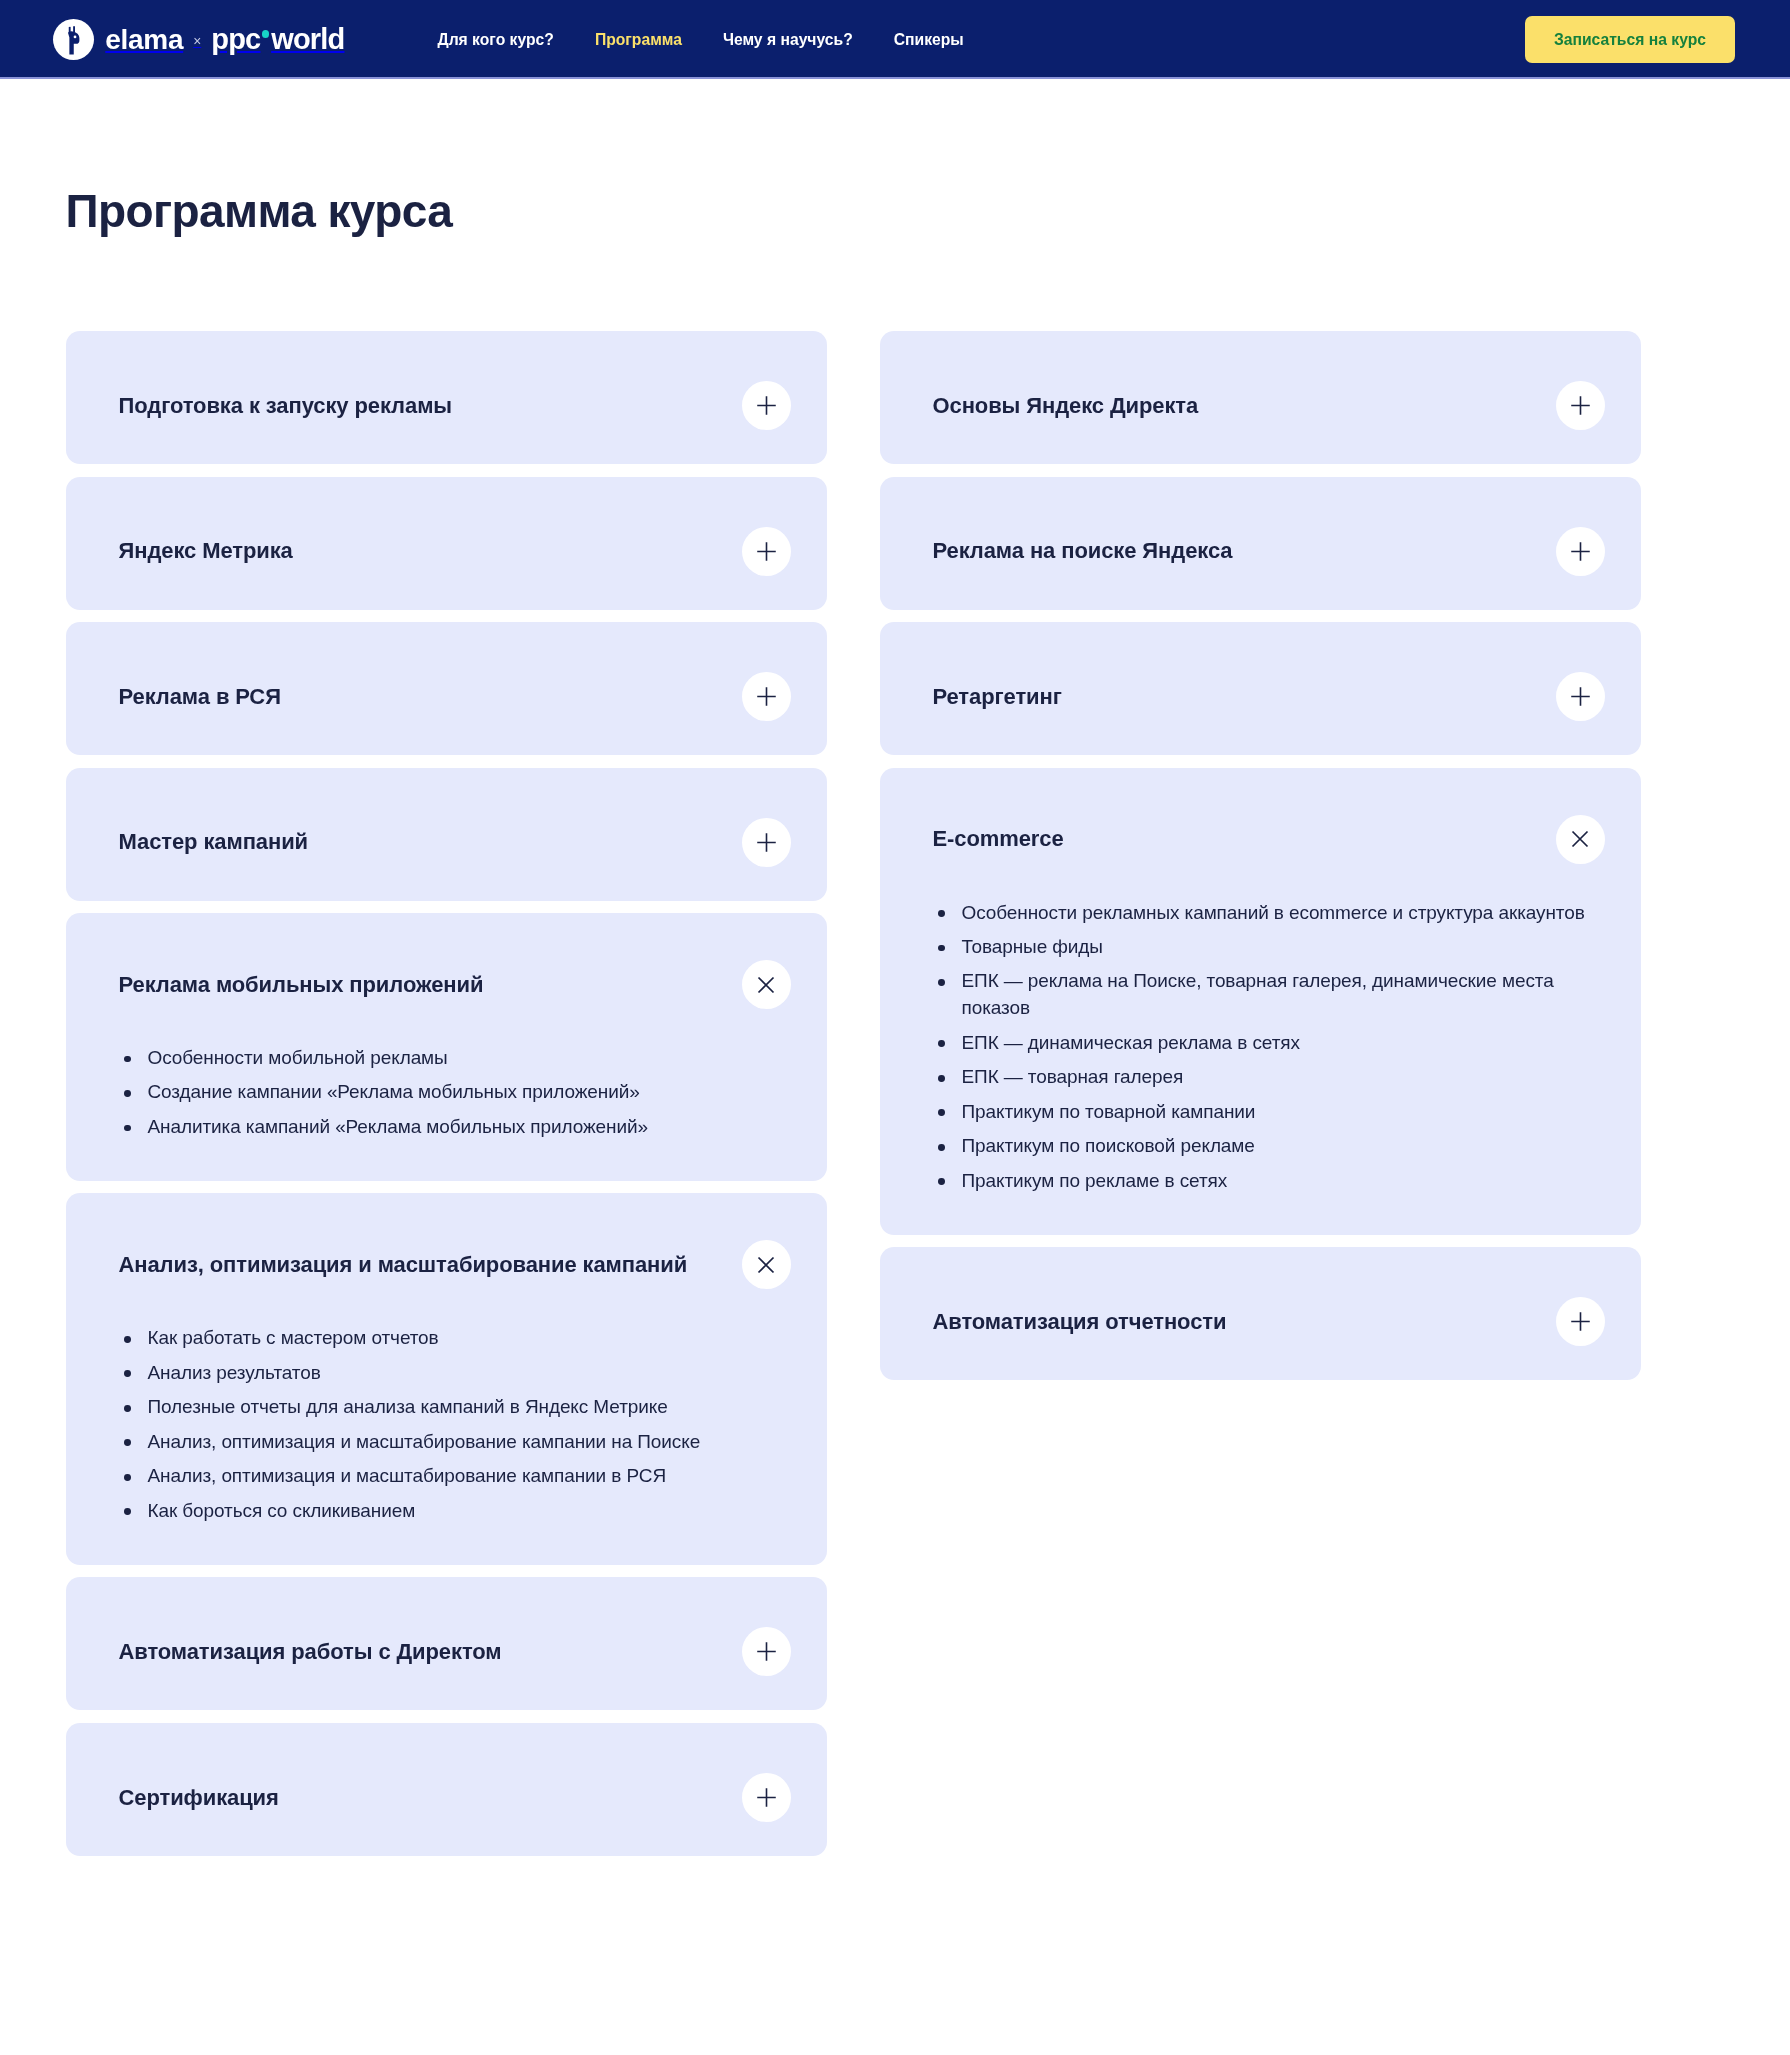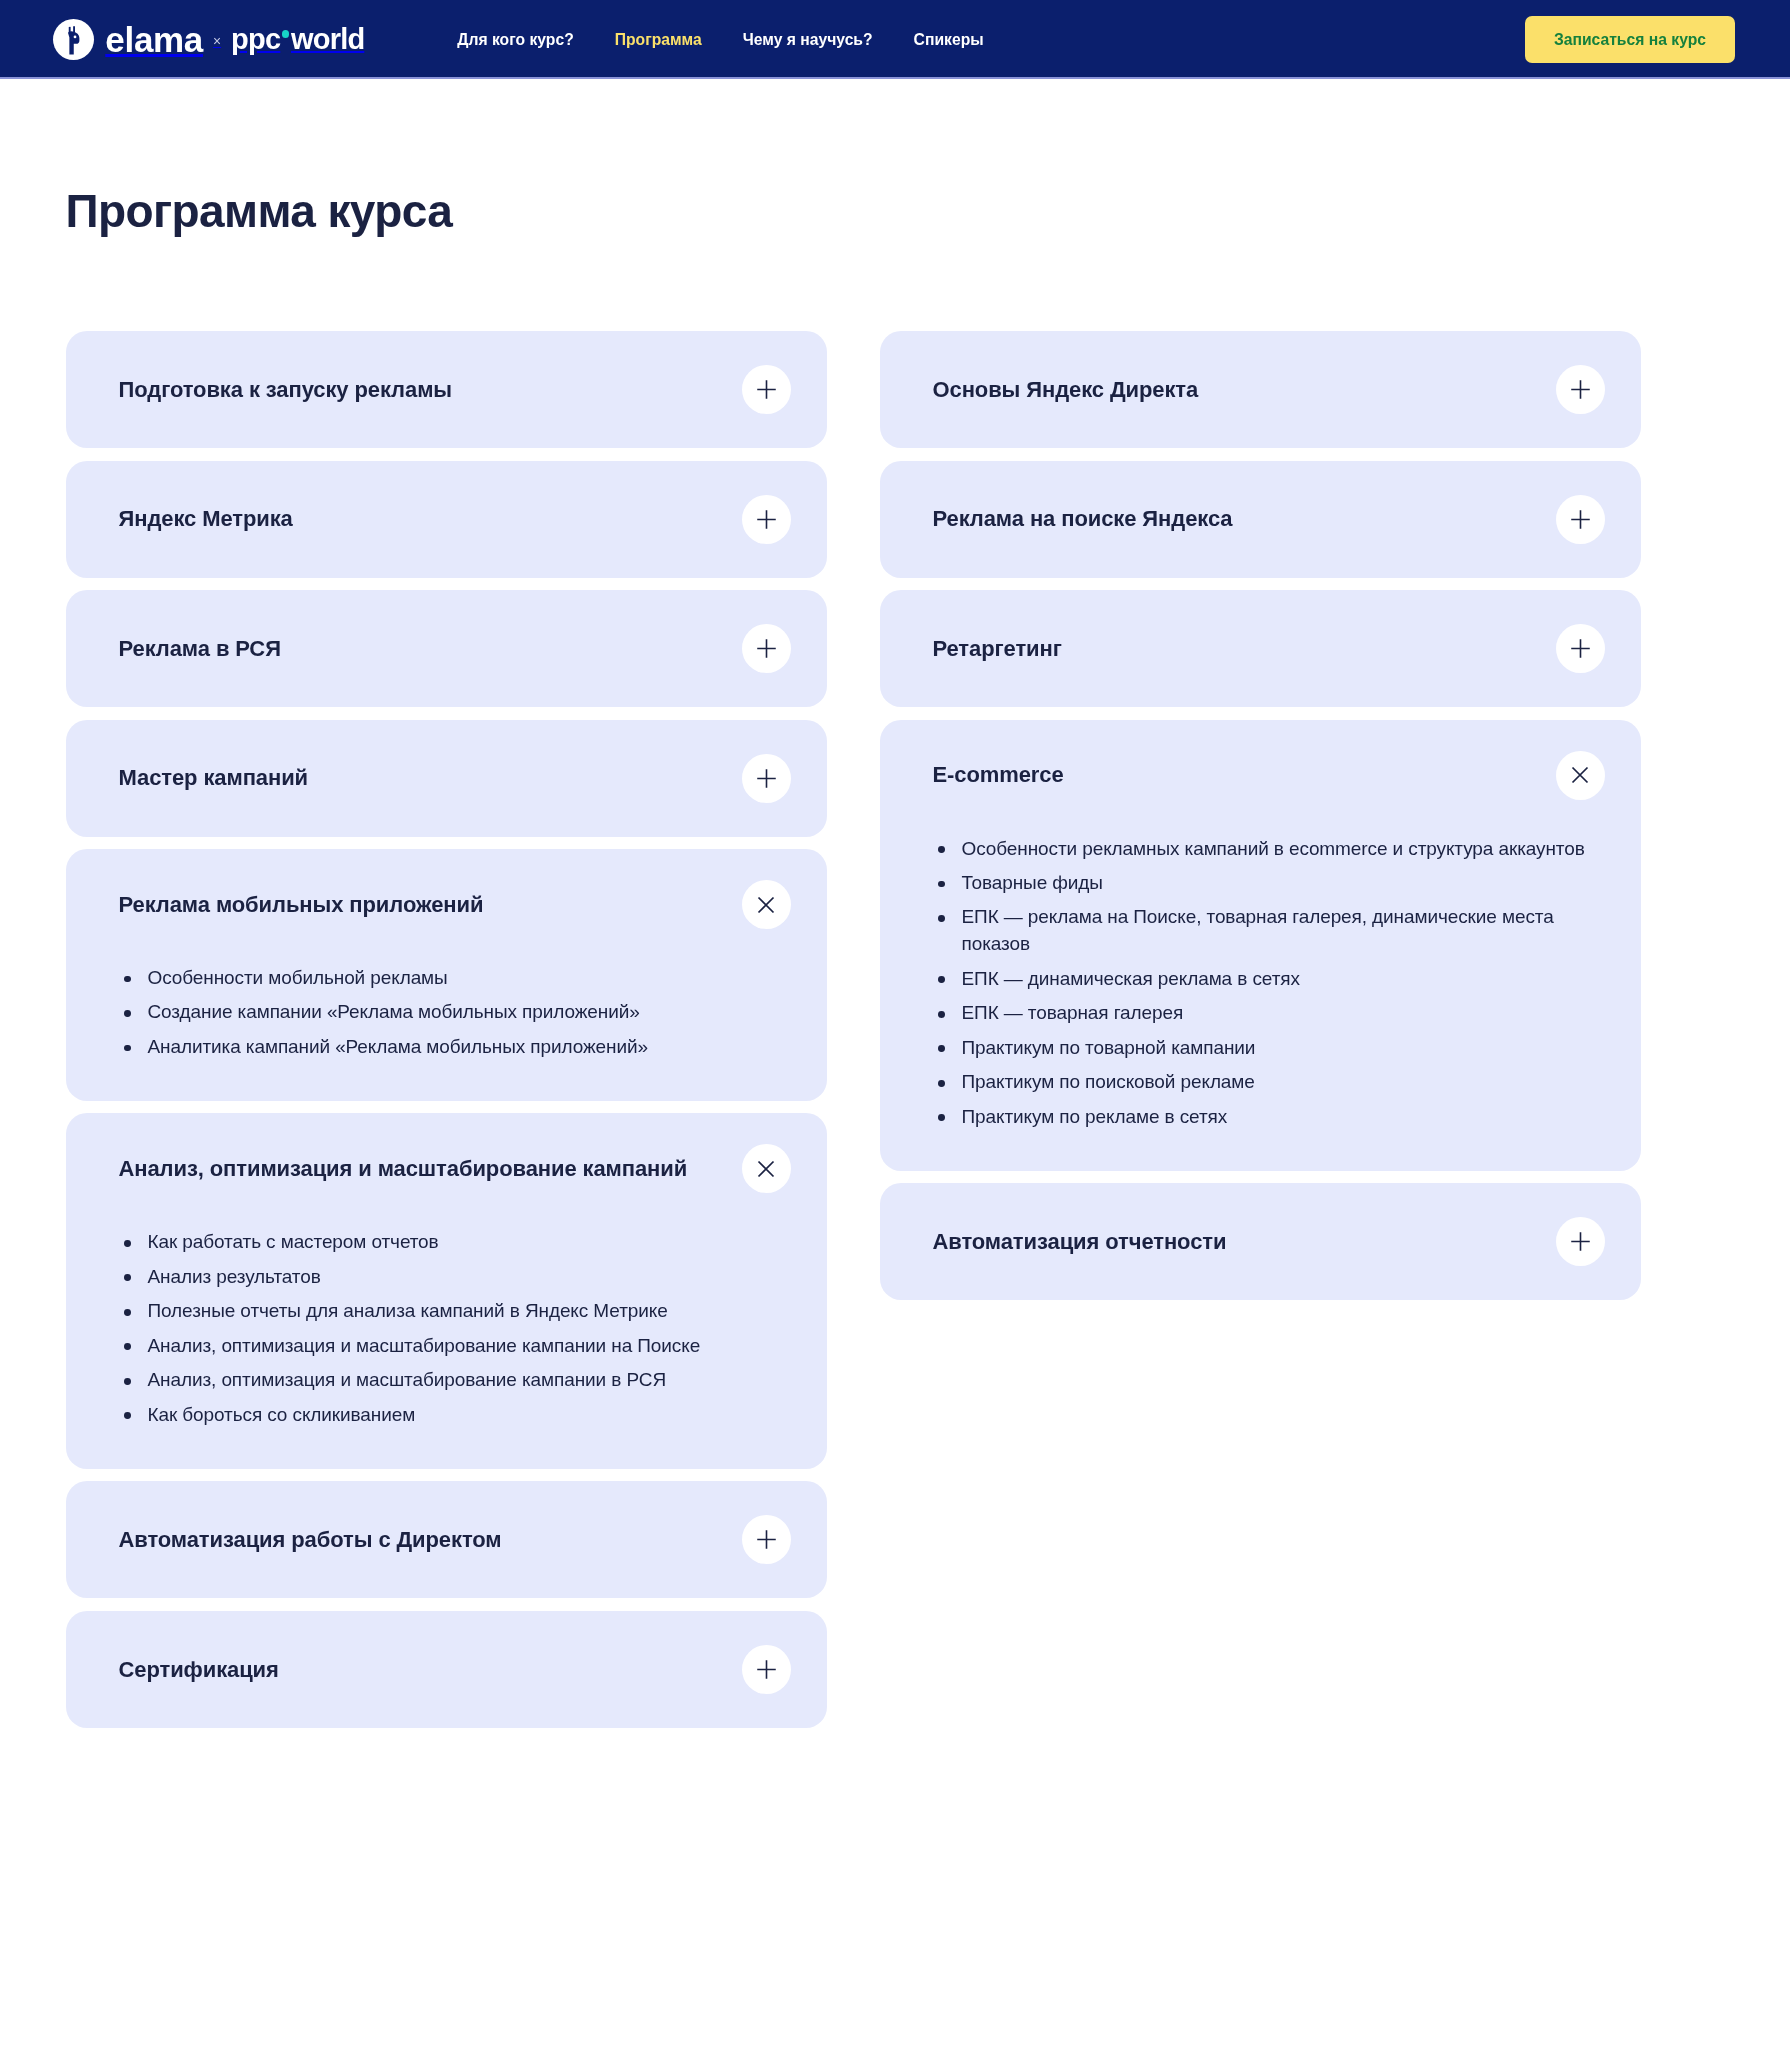--- a/index.html
+++ b/index.html
@@ -30,21 +30,21 @@
   .brand { display: flex; align-items: center; gap: 0px; flex: 0 0 auto; }
   .brand-mark {
     width: 41px; height: 41px;
     border-radius: 50%;
     background: #ffffff;
     display: flex; align-items: center; justify-content: center;
     margin-right: 11.3px;
   }
   .brand-wordmark {
     color: #ffffff;
-    font-size: 35px;
+    font-size: 28px;
     font-weight: 700;
     letter-spacing: -0.3px;
     line-height: 1;
   }
   .brand-x {
     color: #c6cbe8;
     font-size: 13.8px;
     margin: 0 10px;
     position: relative;
     top: 1.9px;
@@ -121,22 +121,22 @@
     align-items: start;
   }
   .program-column {
     display: flex;
     flex-direction: column;
     gap: 12.5px;
   }
 
   .accordion-item {
     background: #e5e9fc;
-    border-radius: 21px;
-    padding: 0 36px 0 53px;
+    border-radius: 14px;
+    padding: 16px 36px 0 53px;
     cursor: pointer;
     position: relative;
   }
   .accordion-item.is-collapsed { min-height: 117px; }
   .accordion-item.is-expanded  { padding-bottom: 40px; }
 
   .accordion-head {
     display: flex;
     align-items: center;
     justify-content: space-between;

